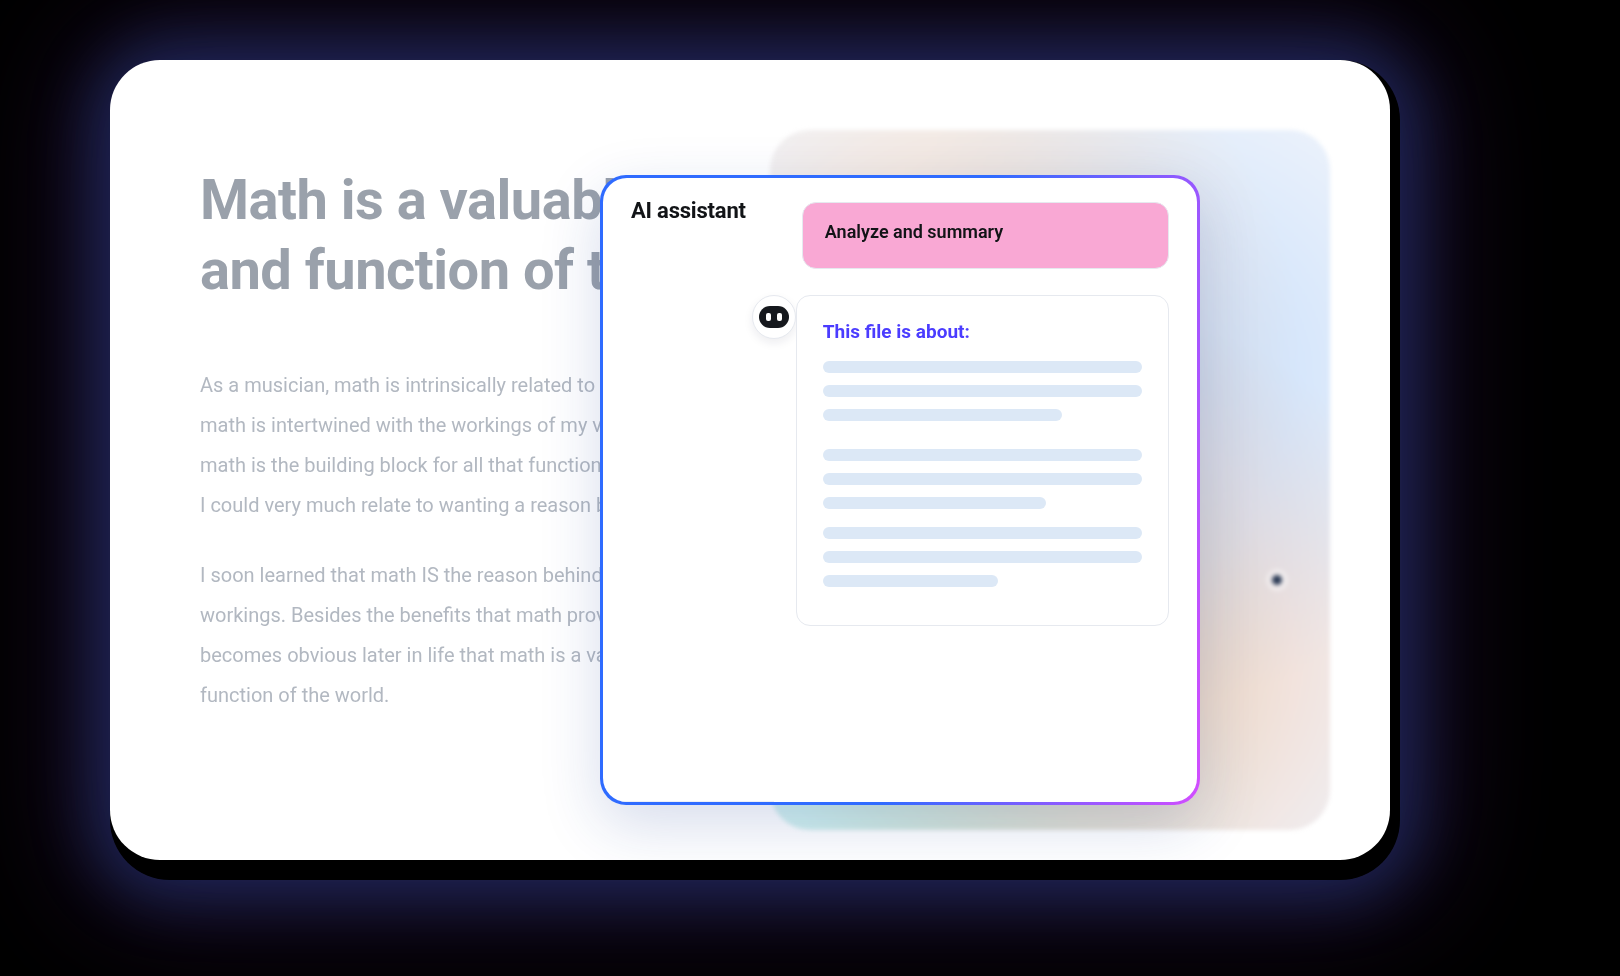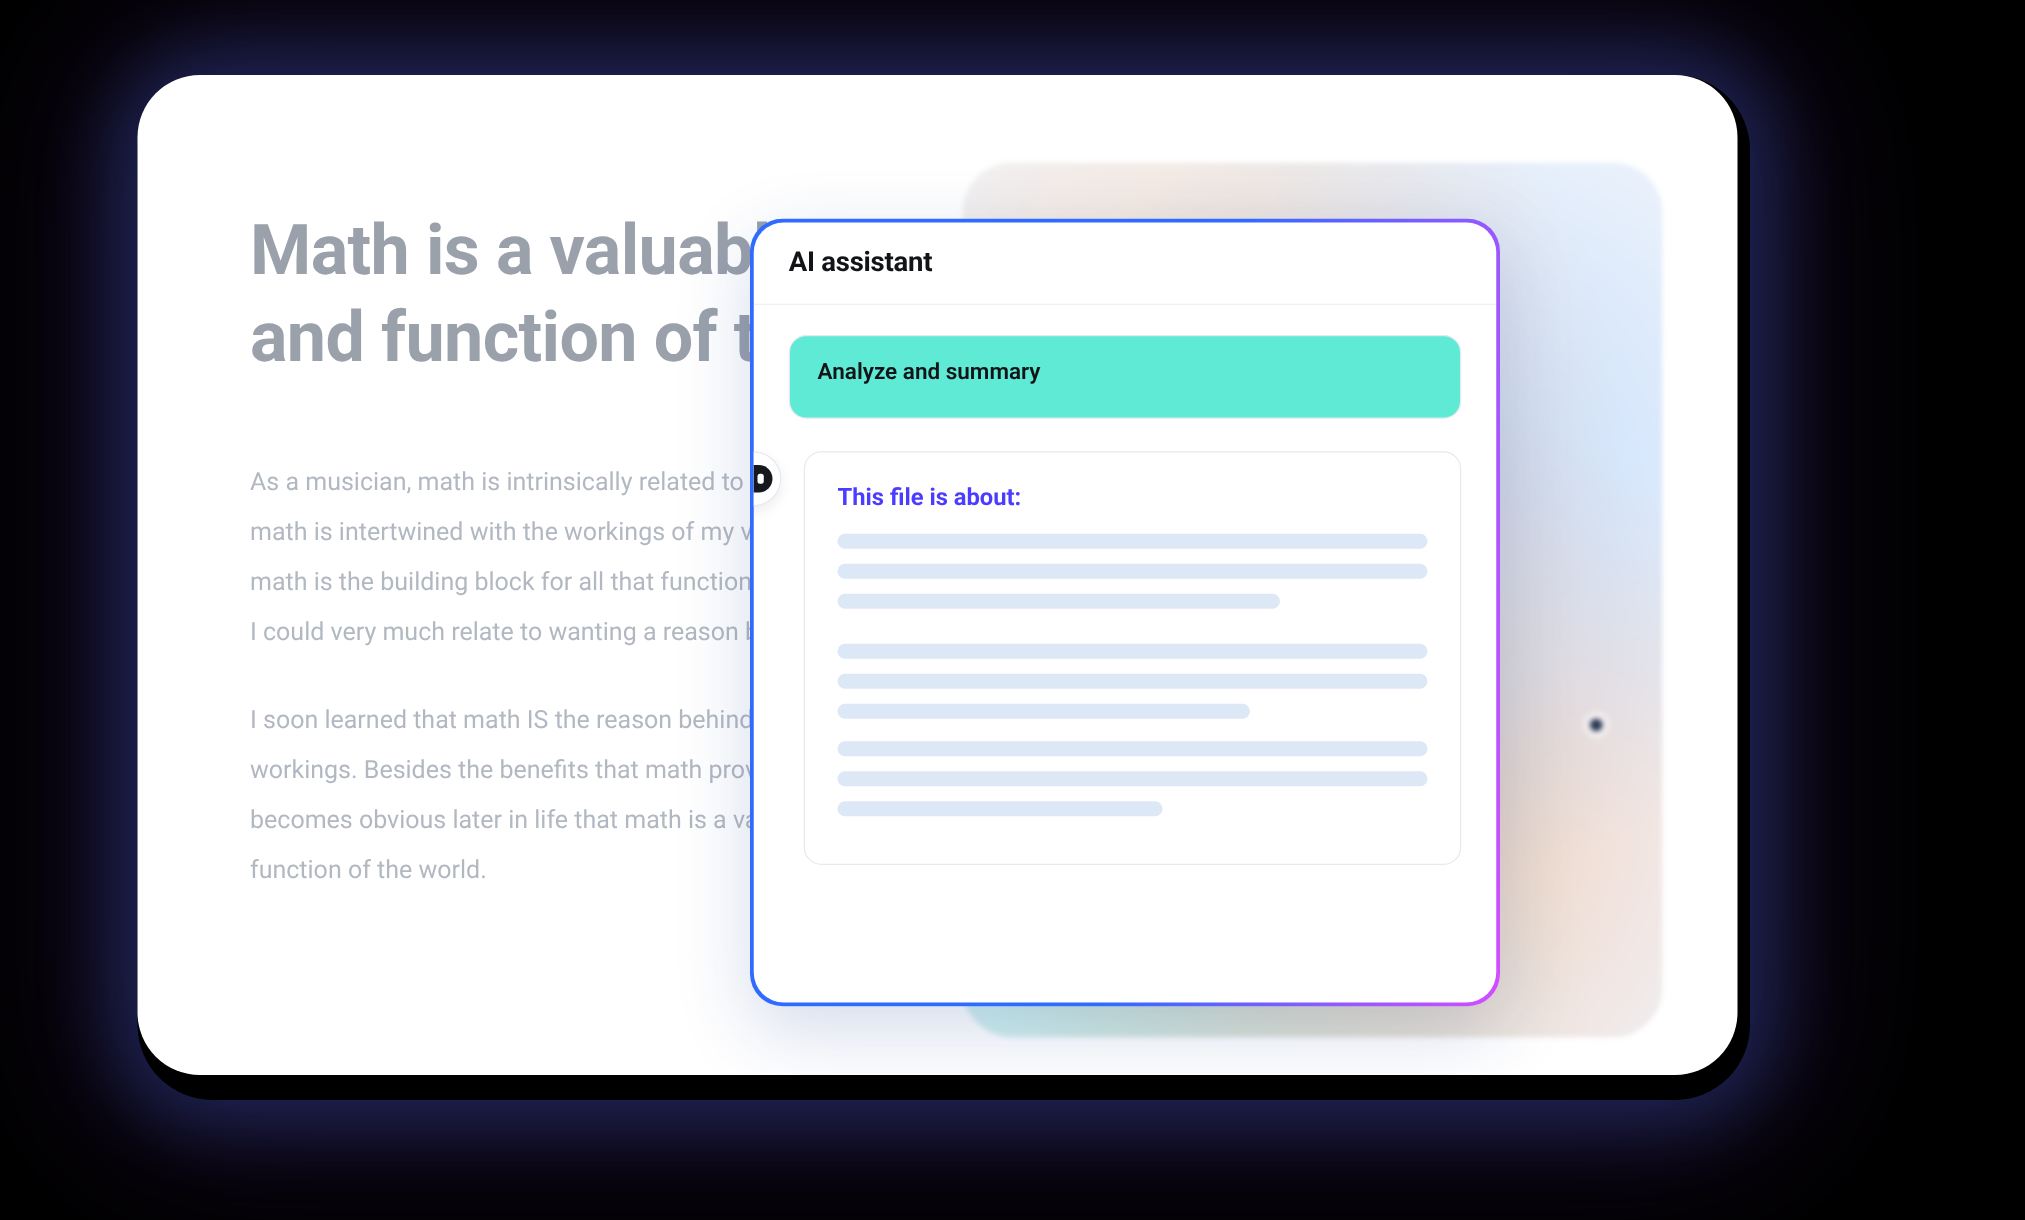--- a/index.html
+++ b/index.html
@@ -102,21 +102,21 @@
     padding: 3px;
     background: linear-gradient(100deg, #2f6bff 0%, #2f6bff 55%, #d24dff 100%);
     box-shadow: 0 20px 60px rgba(30,60,150,0.18);
   }
   .modal {
     width: 100%;
     height: 100%;
     background: #ffffff;
     border-radius: 24px;
     display: flex;
-    flex-direction: column;
+    flex-direction: row;
     overflow: hidden;
   }
   .modal-header {
     padding: 20px 28px;
     border-bottom: 1px solid #eef0f4;
   }
   .modal-title {
     font-size: 22px;
     font-weight: 700;
     color: #121417;
@@ -126,40 +126,39 @@
     flex: 1;
     padding: 24px 28px 28px 28px;
     position: relative;
   }
 
   
   .prompt {
     border: 1px solid #e6e9ef;
     border-radius: 14px;
     padding: 18px 22px;
-    background: #5eead4;
+    background: #f9a8d4;
   }
   .prompt-label {
     font-size: 18px;
     font-weight: 600;
     color: #121417;
     margin-bottom: 8px;
   }
   .prompt-file {
     font-size: 18px;
     font-weight: 700;
     color: #4b3cff;
   }
 
   
   .resp-row {
     margin-top: 26px;
     display: flex;
     align-items: flex-start;
-    gap: 18px;
   }
   .avatar {
     width: 44px;
     height: 44px;
     border-radius: 50%;
     background: #fff;
     border: 1px solid #e6e9ef;
     box-shadow: 0 4px 10px rgba(20,30,60,0.08);
     display: flex;
     align-items: center;

